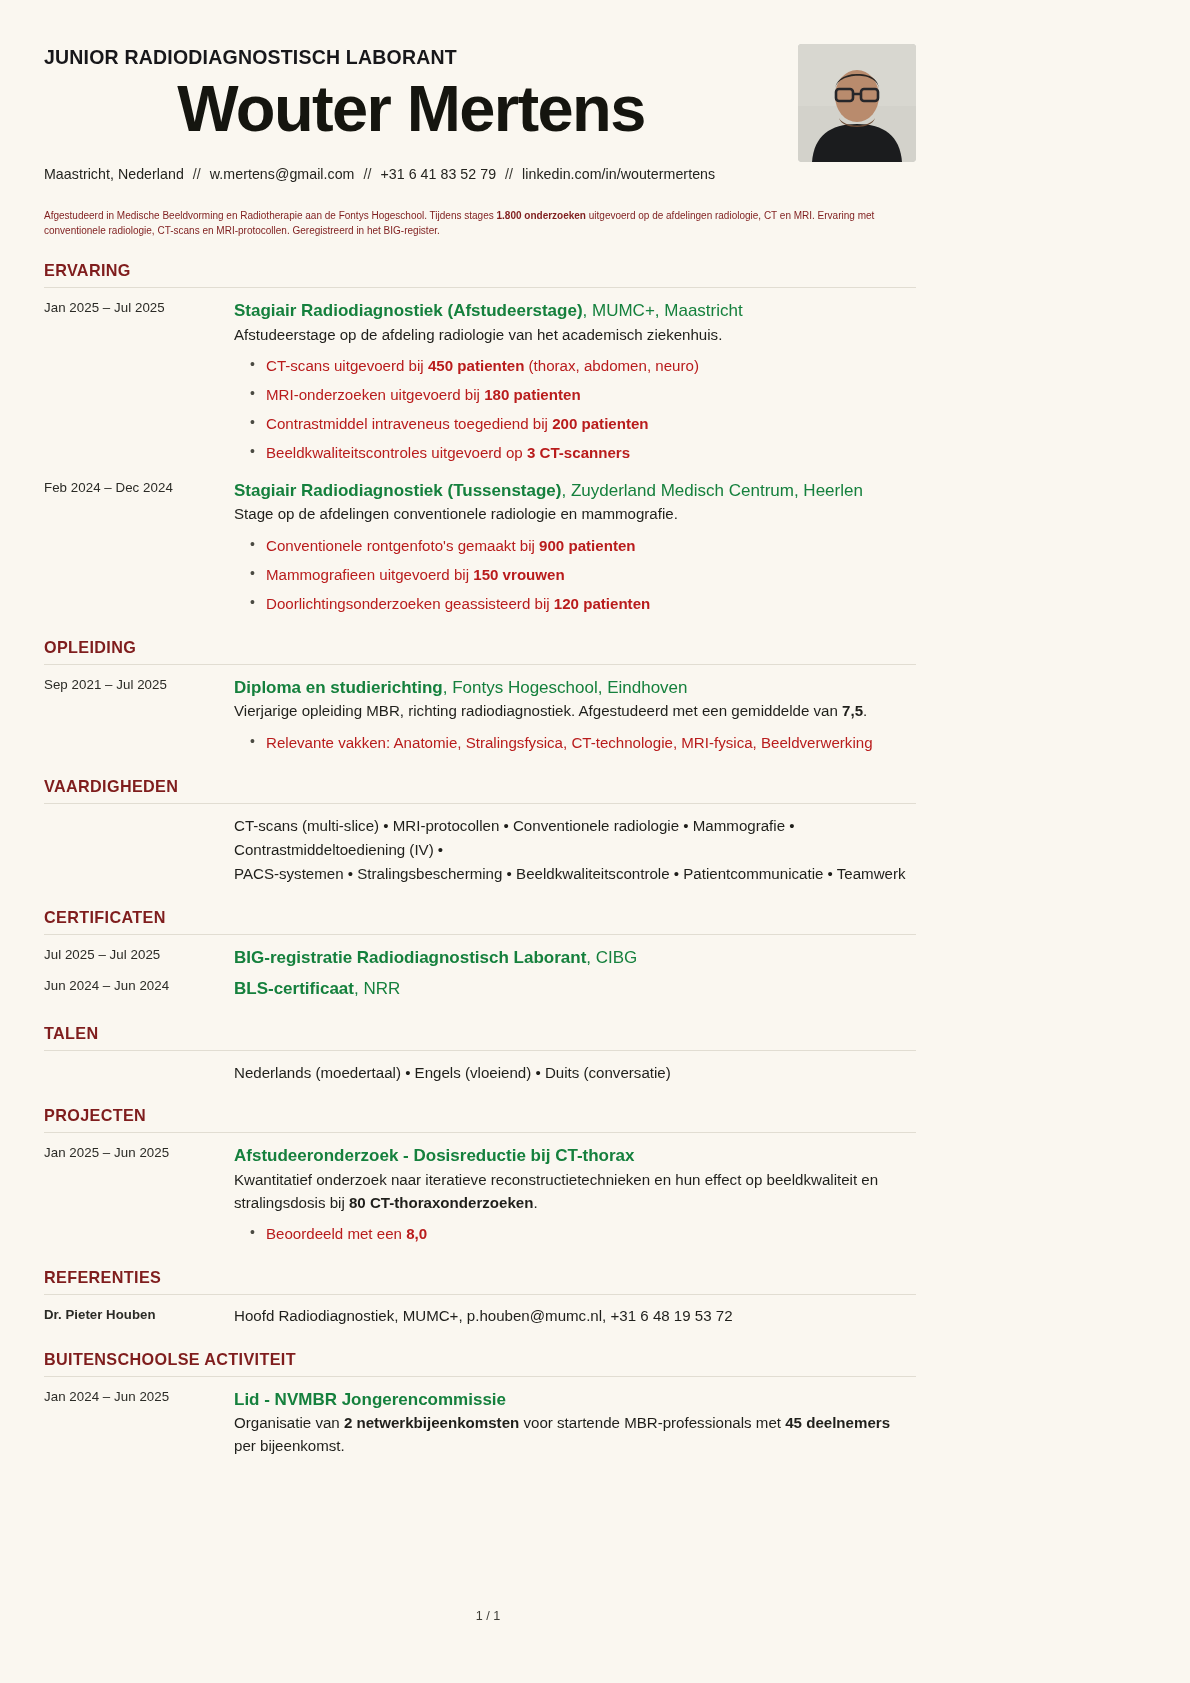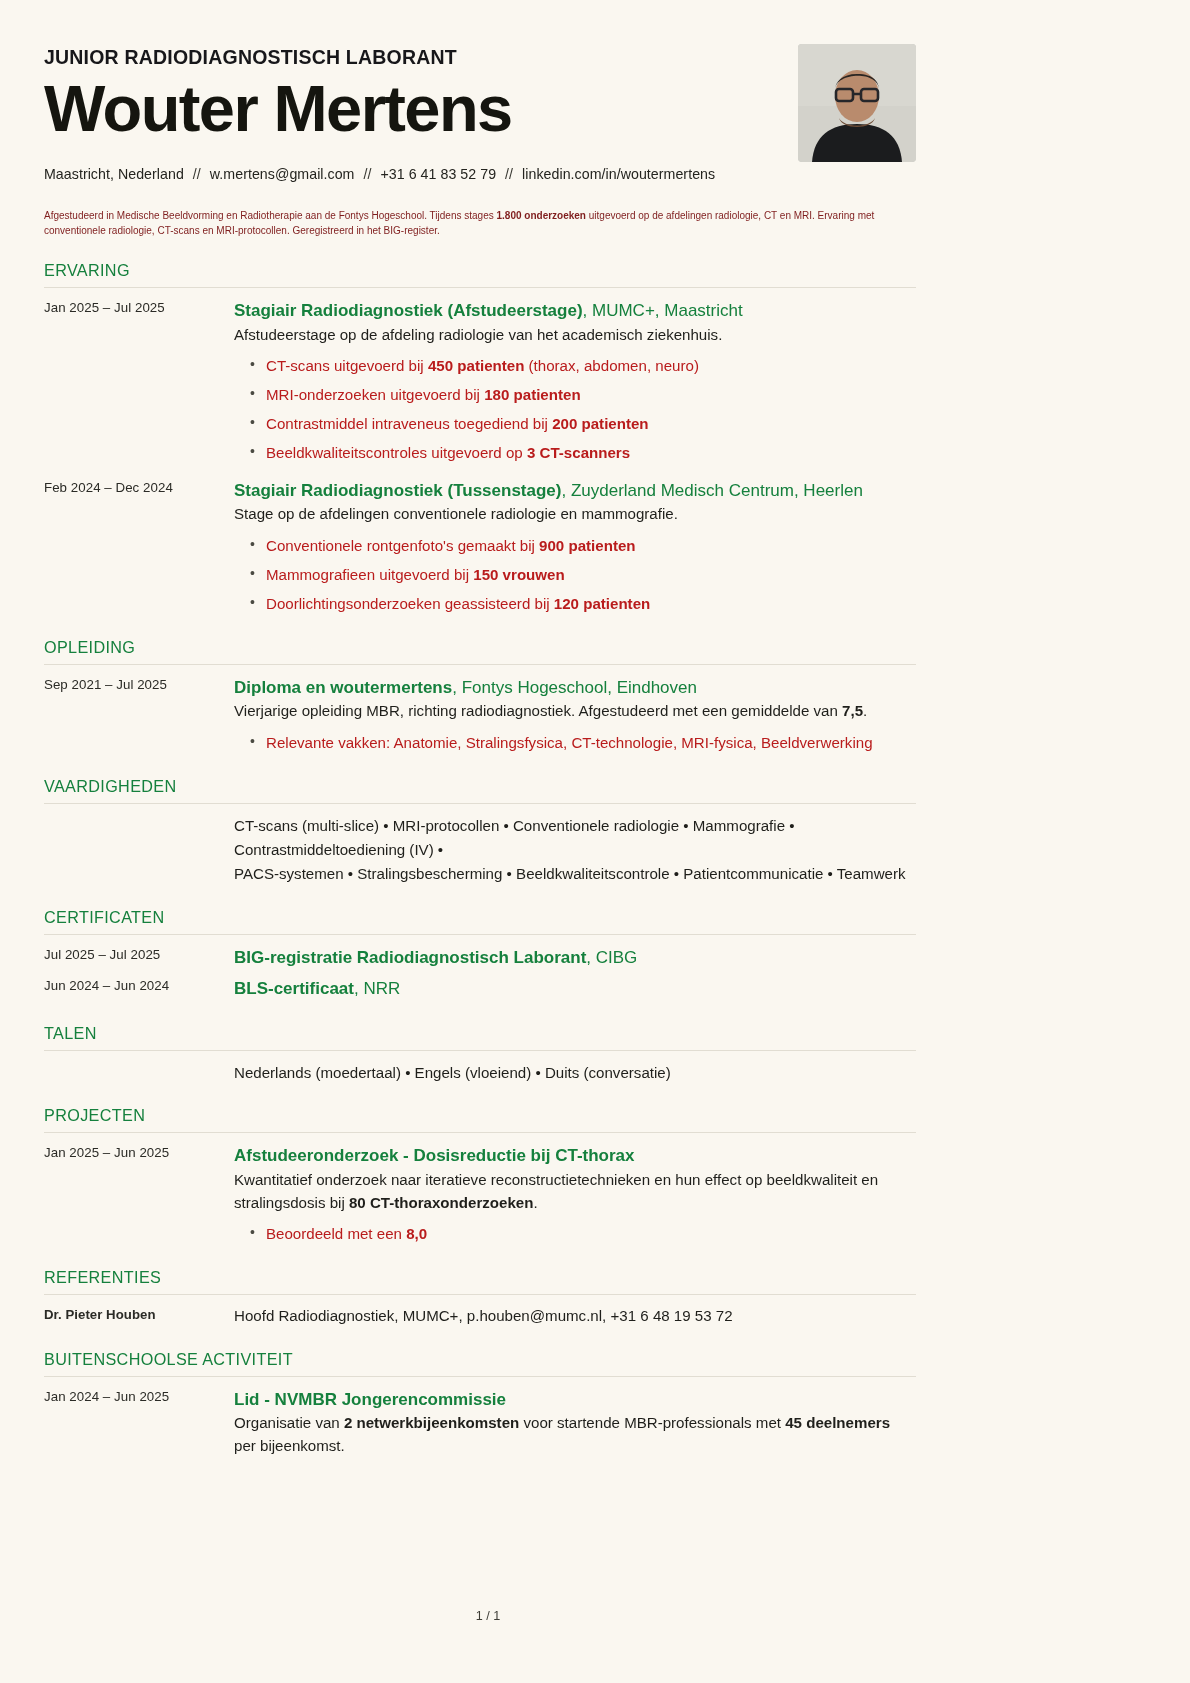--- a/index.html
+++ b/index.html
@@ -36,20 +36,21 @@
     color: #17171a;
     margin: 4px 0 6px 0;
   }
   .full-name {
     font-size: 65px;
     font-weight: bold;
     letter-spacing: -1.6px;
     line-height: 1.06;
     margin: 0 0 22px 0;
     color: #15150f;
+    text-align: center;
   }
   .contact-line {
     font-size: 14.2px;
     color: #24241f;
     letter-spacing: 0.05px;
   }
   .contact-sep { padding: 0 5px; color: #3a3a33; }
   .photo {
     width: 118px;
     height: 118px;
@@ -68,23 +69,23 @@
     line-height: 1.56;
     color: #7f1d1d;
     max-width: 1020px;
   }
   .summary b { font-weight: bold; }
 
   
   .section { margin-top: 22px; }
   .section-title {
     font-size: 16.2px;
-    font-weight: normal;
+    font-weight: bold;
     letter-spacing: 0.35px;
-    color: #15803d;
+    color: #7f1d1d;
     margin-bottom: 7px;
   }
   .rule {
     height: 1px;
     background: #e1ddd2;
     width: 100%;
     margin-bottom: 10px;
   }
 
   .entry {
@@ -233,21 +234,21 @@
       </div>
     </div>
   </div>
 
   <div class="section">
     <div class="section-title">OPLEIDING</div>
     <div class="rule"></div>
     <div class="entry">
       <div class="entry-date">Sep 2021 – Jul 2025</div>
       <div class="entry-body">
-        <div class="entry-head"><b>Diploma en woutermertens</b><span>, Fontys Hogeschool, Eindhoven</span></div>
+        <div class="entry-head"><b>Diploma en studierichting</b><span>, Fontys Hogeschool, Eindhoven</span></div>
         <div class="entry-desc"><span>Vierjarige opleiding MBR, richting radiodiagnostiek. Afgestudeerd met een gemiddelde van </span><b>7,5</b><span>.</span></div>
         <ul class="bullets">
           <li><span>Relevante vakken: Anatomie, Stralingsfysica, CT-technologie, MRI-fysica, Beeldverwerking</span></li>
         </ul>
       </div>
     </div>
   </div>
 
   <div class="section">
     <div class="section-title">VAARDIGHEDEN</div>

